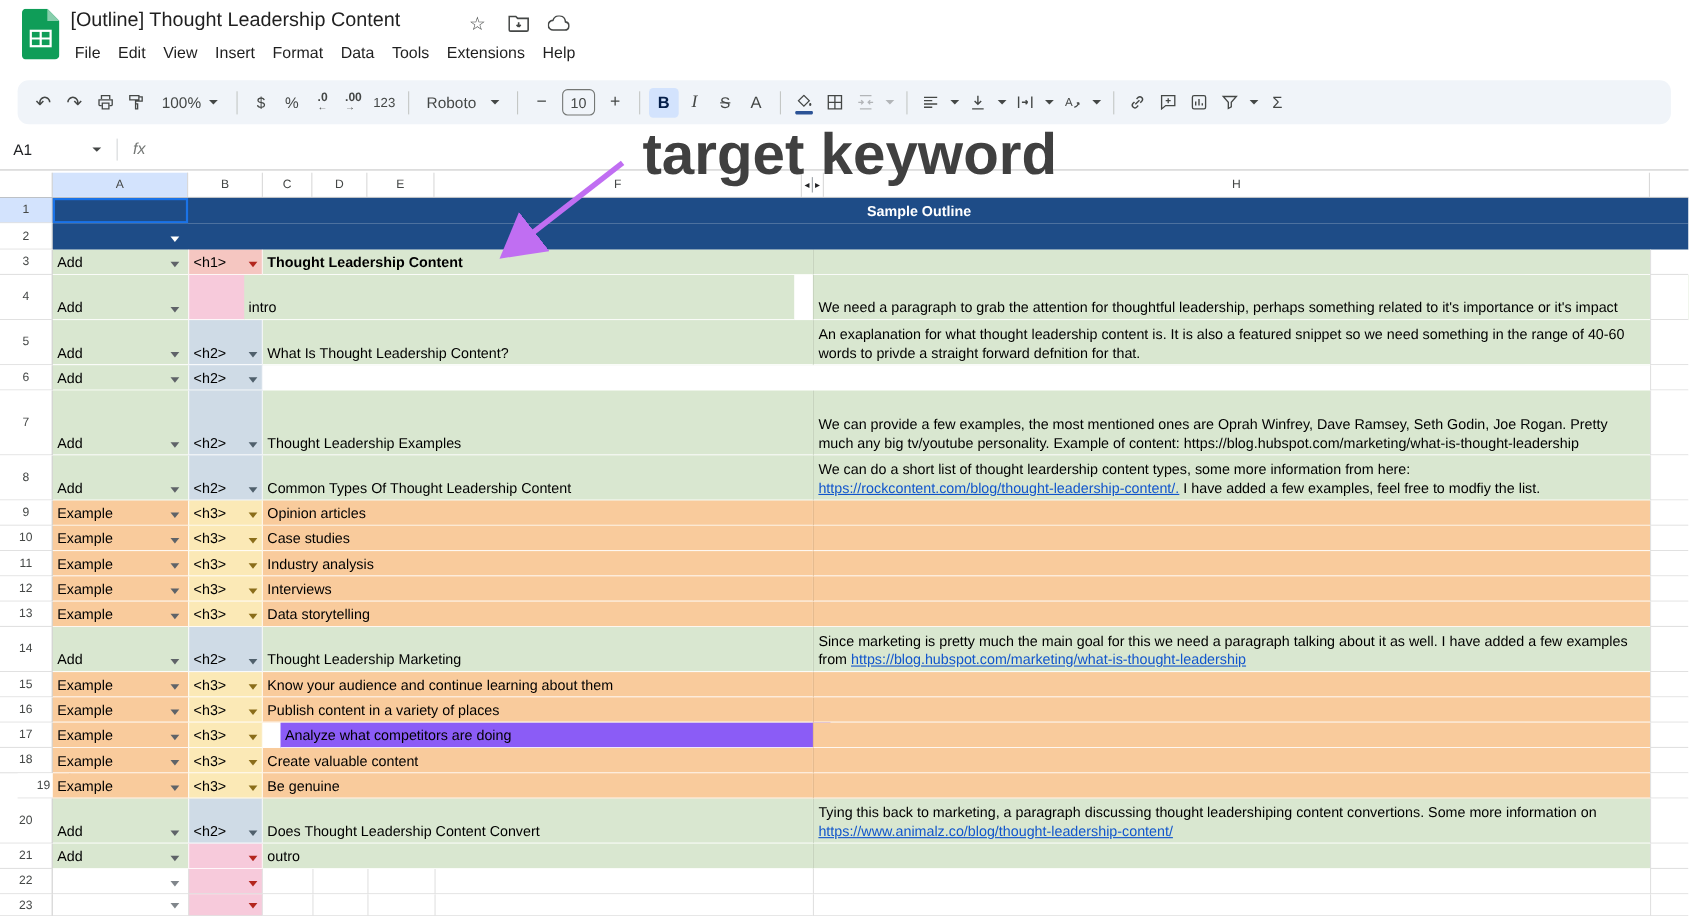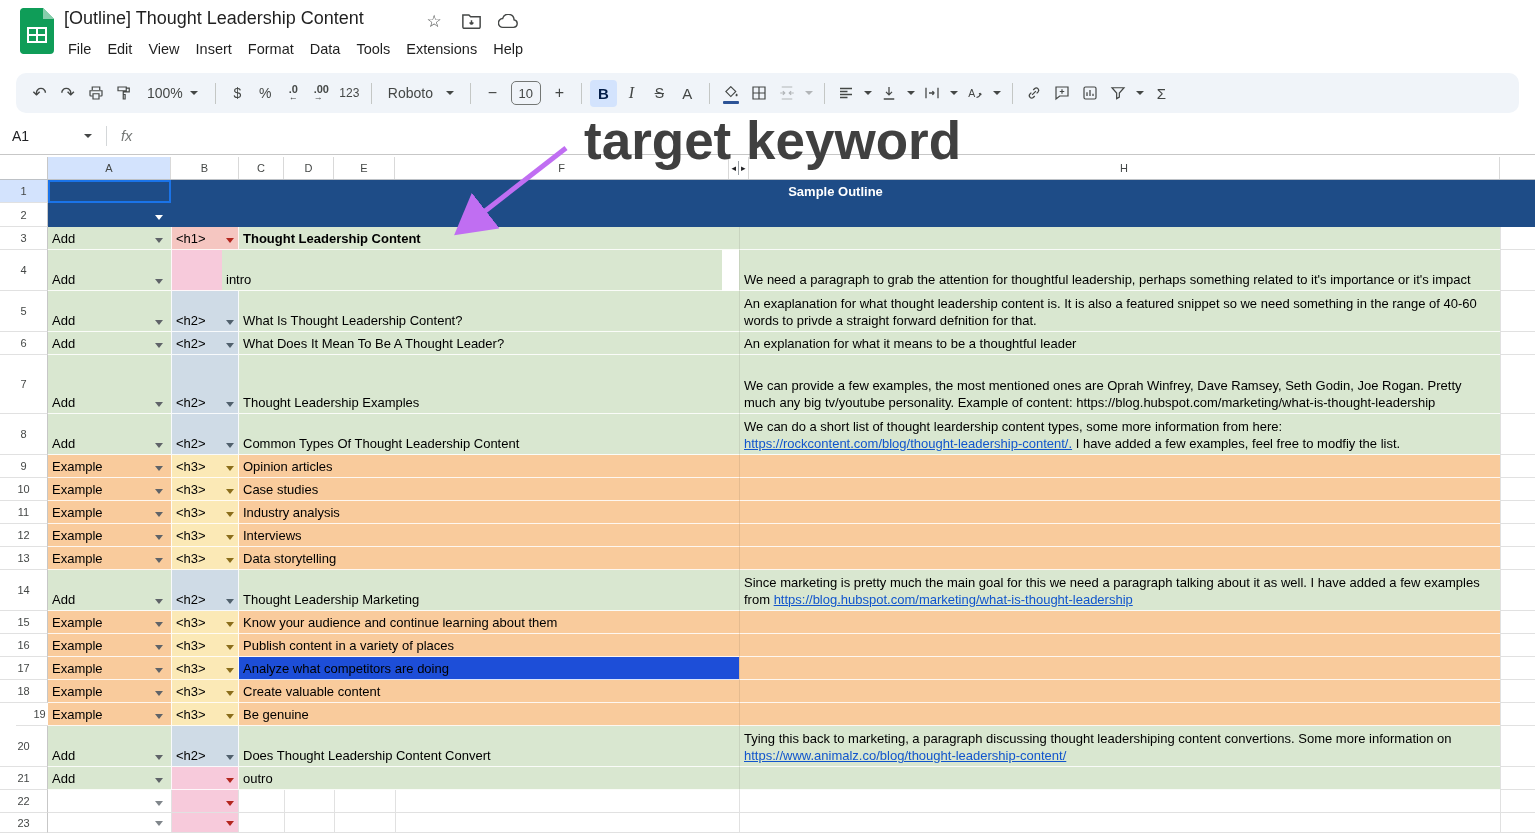--- a/index.html
+++ b/index.html
@@ -330,26 +330,20 @@
     <div class="row" style="height: 23px;">
       <div class="cell rowhead" style="left: 0px; width: 48px;">6</div>
       <div class="cell txt-bottom" style="left: 48px; width: 123px; background: rgb(217, 231, 208); border-bottom: 1px solid rgba(255, 255, 255, 0.85);">
         <span>Add</span>
       </div>
       <div class="cell-dd" style="left: 155px; color: rgb(95, 99, 104);"></div>
       <div class="cell txt-bottom" style="left: 171px; width: 68px; background: rgb(207, 219, 230); border-left: 1px solid rgba(255, 255, 255, 0.85); border-right: 1px solid rgba(255, 255, 255, 0.85); border-bottom: 1px solid rgba(255, 255, 255, 0.85);">
         <span>&lt;h2&gt;</span>
       </div>
       <div class="cell-dd" style="left: 226px; color: rgb(80, 96, 108);"></div>
-      <div class="cell txt-bottom" style="left: 239px; width: 500px; background: rgb(217, 231, 208); border-bottom: 1px solid rgba(255, 255, 255, 0.85);">
-        <span>What Does It Mean To Be A Thought Leader?</span>
-      </div>
-      <div class="cell note-cell" style="left: 739px; width: 761px; background: rgb(217, 231, 208); border-left: 1px solid rgba(0, 0, 0, 0.08); border-bottom: 1px solid rgba(255, 255, 255, 0.85);">
-        <div class="note-inner"><span>An explanation for what it means to be a thoughtful leader</span></div>
-      </div>
       <div class="cell" style="left: 1500px; width: 35px; background: rgb(255, 255, 255); border-left: 1px solid rgb(225, 225, 225); border-bottom: 1px solid rgb(225, 225, 225);"></div>
     </div>
     <div class="row" style="height: 59px;">
       <div class="cell rowhead" style="left: 0px; width: 48px;">7</div>
       <div class="cell txt-bottom" style="left: 48px; width: 123px; background: rgb(217, 231, 208); border-bottom: 1px solid rgba(255, 255, 255, 0.85);">
         <span>Add</span>
       </div>
       <div class="cell-dd" style="left: 155px; color: rgb(95, 99, 104);"></div>
       <div class="cell txt-bottom" style="left: 171px; width: 68px; background: rgb(207, 219, 230); border-left: 1px solid rgba(255, 255, 255, 0.85); border-right: 1px solid rgba(255, 255, 255, 0.85); border-bottom: 1px solid rgba(255, 255, 255, 0.85);">
         <span>&lt;h2&gt;</span>
@@ -514,21 +508,21 @@
     <div class="row" style="height: 23px;">
       <div class="cell rowhead" style="left: 0px; width: 48px;">17</div>
       <div class="cell txt-bottom" style="left: 48px; width: 123px; background: rgb(249, 203, 156); border-bottom: 1px solid rgba(255, 255, 255, 0.85);">
         <span>Example</span>
       </div>
       <div class="cell-dd" style="left: 155px; color: rgb(95, 99, 104);"></div>
       <div class="cell txt-bottom" style="left: 171px; width: 68px; background: rgb(251, 233, 182); border-left: 1px solid rgba(255, 255, 255, 0.85); border-right: 1px solid rgba(255, 255, 255, 0.85); border-bottom: 1px solid rgba(255, 255, 255, 0.85);">
         <span>&lt;h3&gt;</span>
       </div>
       <div class="cell-dd" style="left: 226px; color: rgb(138, 109, 26);"></div>
-      <div class="cell txt-bottom" style="left: 239px; width: 500px; background: #1d4ed8; border-bottom: 1px solid rgba(255, 255, 255, 0.85);">
+      <div class="cell txt-bottom" style="left: 255px; width: 500px; background: #8b5cf6; border-bottom: 1px solid rgba(255, 255, 255, 0.85);">
         <span>Analyze what competitors are doing</span>
       </div>
       <div class="cell note-cell" style="left: 739px; width: 761px; background: rgb(249, 203, 156); border-left: 1px solid rgba(0, 0, 0, 0.08); border-bottom: 1px solid rgba(255, 255, 255, 0.85);"></div>
       <div class="cell" style="left: 1500px; width: 35px; background: rgb(255, 255, 255); border-left: 1px solid rgb(225, 225, 225); border-bottom: 1px solid rgb(225, 225, 225);"></div>
     </div>
     <div class="row" style="height: 23px;">
       <div class="cell rowhead" style="left: 0px; width: 48px;">18</div>
       <div class="cell txt-bottom" style="left: 48px; width: 123px; background: rgb(249, 203, 156); border-bottom: 1px solid rgba(255, 255, 255, 0.85);">
         <span>Example</span>
       </div>

